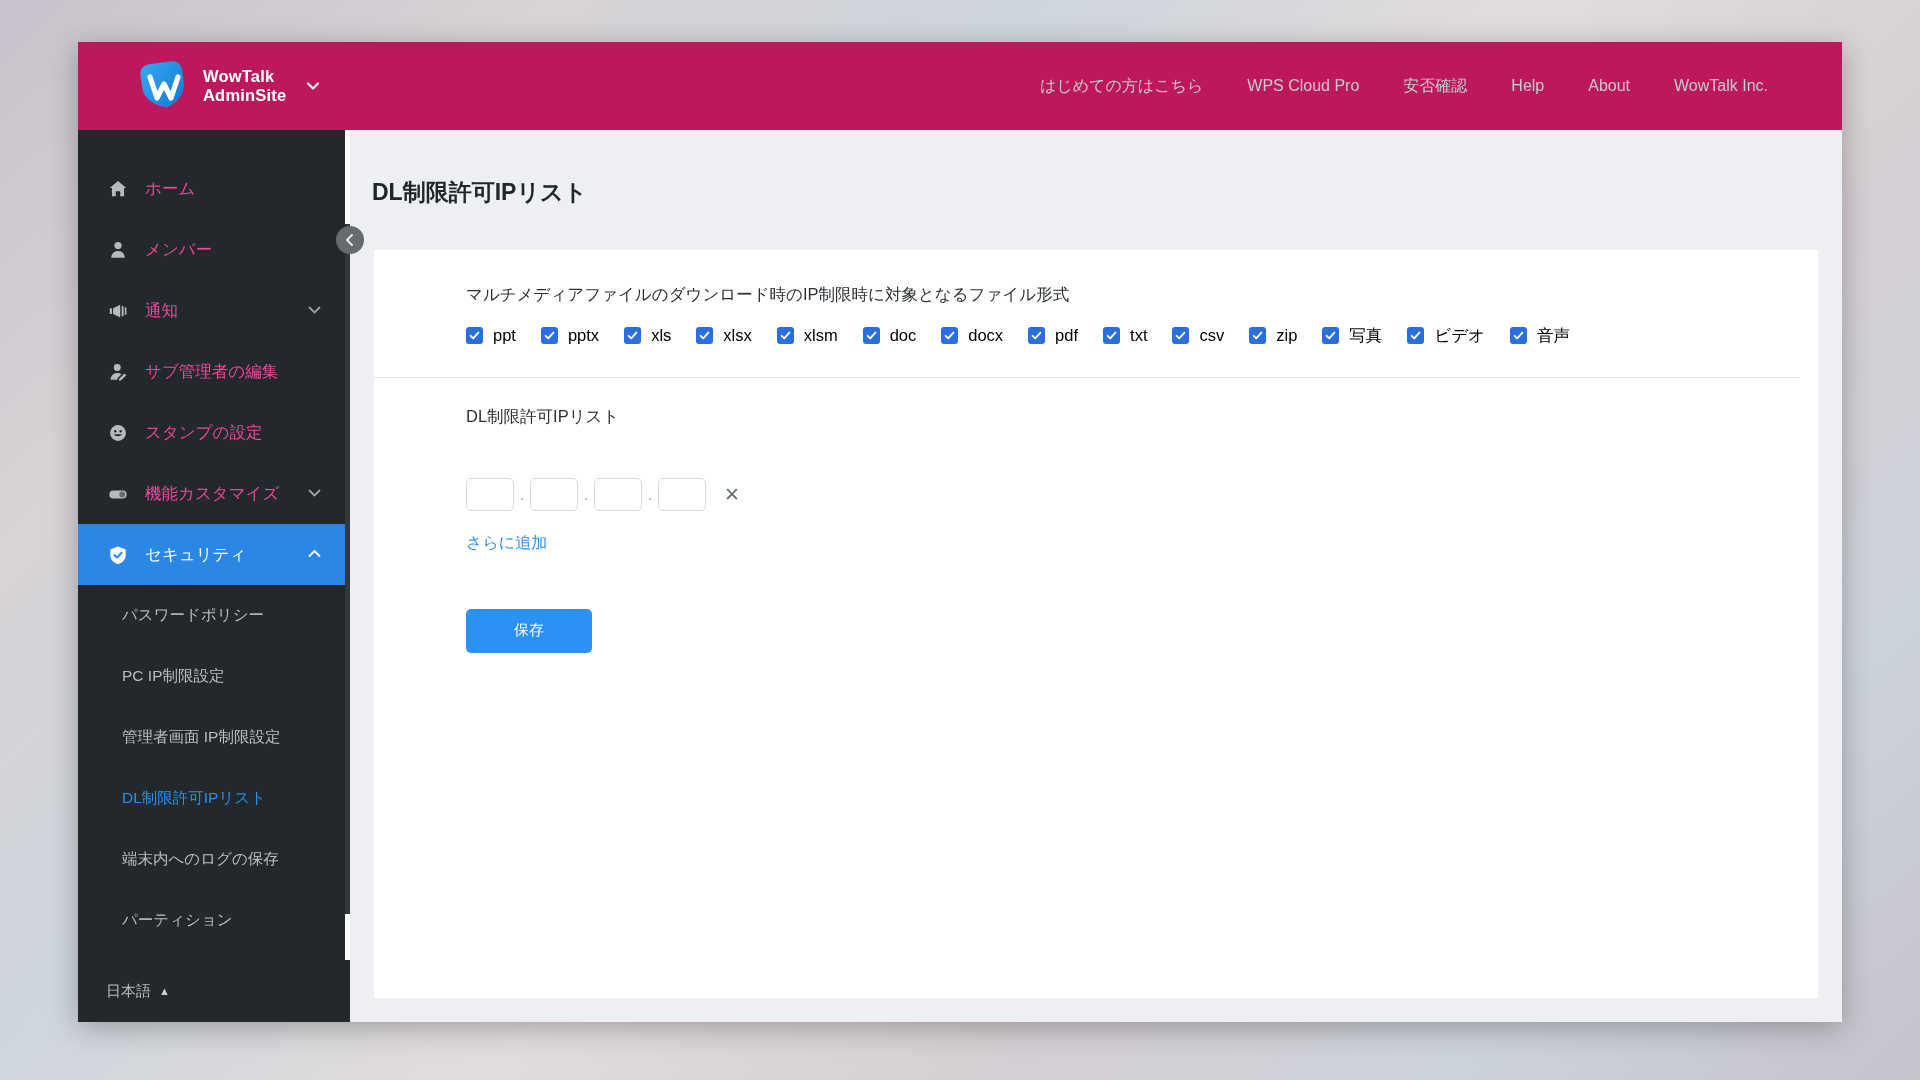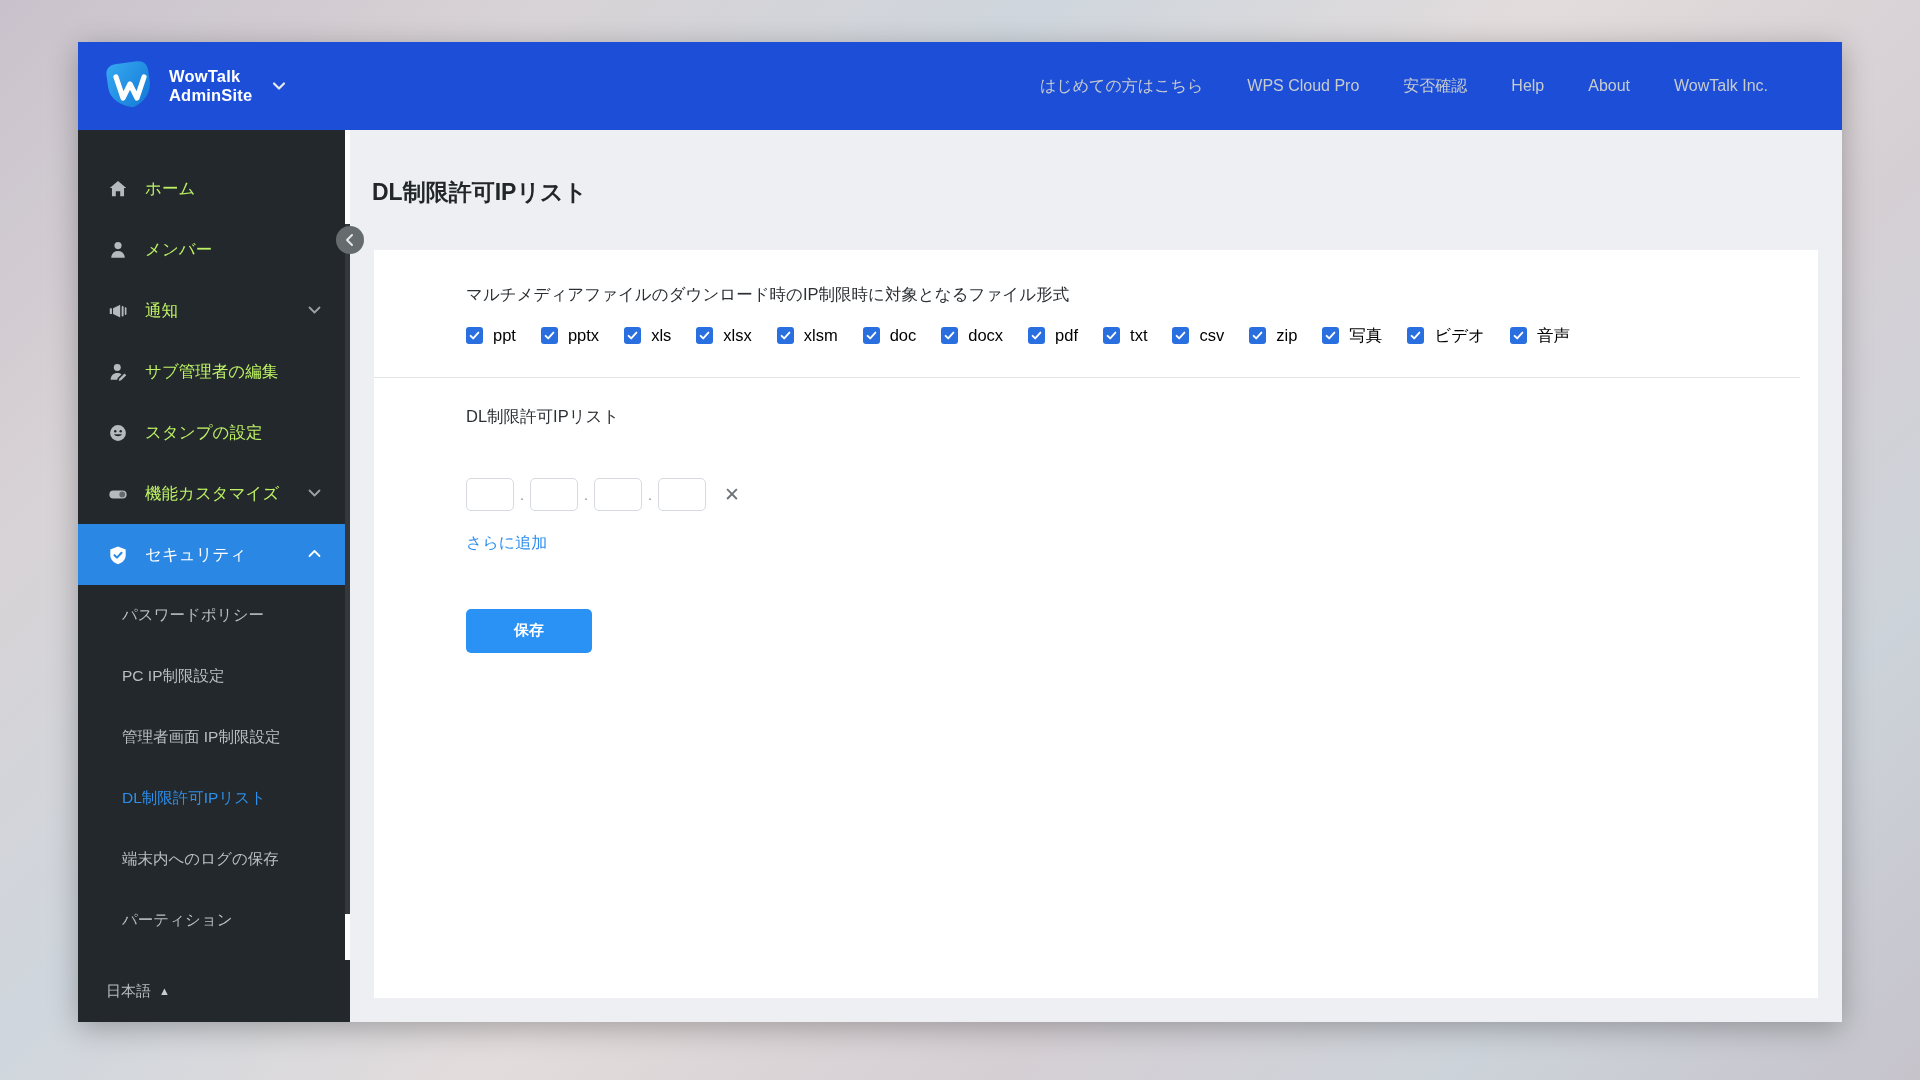--- a/index.html
+++ b/index.html
@@ -21,26 +21,27 @@
     width: 1764px; height: 980px;
     background: #ffffff;
     box-shadow: 0 6px 28px rgba(0,0,0,0.28);
     overflow: hidden;
     display: flex;
     flex-direction: column;
   }
   
   #topbar {
     height: 88px;
-    background: #1d4ed8;
+    background: #be185d;
     display: flex;
     align-items: center;
     flex: 0 0 auto;
     position: relative;
     z-index: 5;
+    padding-left: 34px;
   }
   #brand {
     width: 272px;
     display: flex;
     align-items: center;
     padding-left: 26px;
     flex: 0 0 auto;
   }
   #brand-logo {
     width: 52px; height: 52px;
@@ -109,21 +110,21 @@
     justify-content: center;
     cursor: pointer;
     z-index: 30;
     font-size: 14px;
   }
   .nav-item {
     height: 61px;
     display: flex;
     align-items: center;
     padding-left: 28px;
-    color: #bef264;
+    color: #ec4899;
     font-size: 16.5px;
     cursor: pointer;
     position: relative;
   }
   .nav-item.active {
     background: #2a87e4;
     color: #ffffff;
   }
   .nav-icon {
     width: 24px; height: 22px;
@@ -274,21 +275,21 @@
     color: #2e8fec;
     font-size: 16px;
     cursor: pointer;
     display: inline-block;
   }
   #save-wrap { padding-left: 92px; margin-top: 55px; }
   #save-button {
     background: #2a92f5;
     color: #ffffff;
     font-size: 15px;
-    font-weight: bold;
+    font-weight: normal;
     border: none;
     border-radius: 5px;
     width: 126px; height: 44px;
     cursor: pointer;
     font-family: "Liberation Sans", sans-serif;
   }
 </style>
 </head>
 <body>
 

